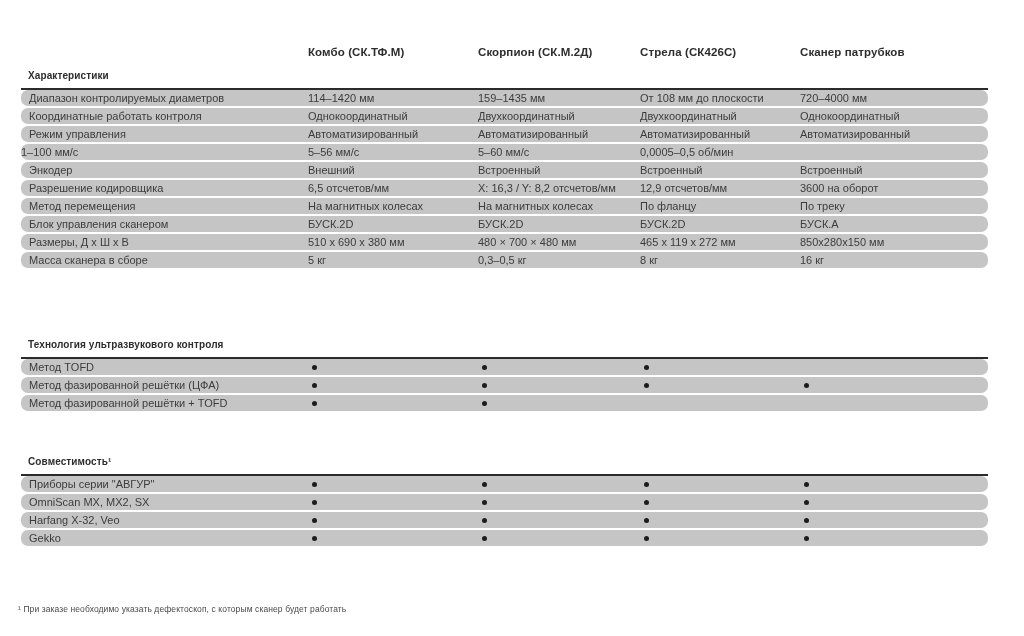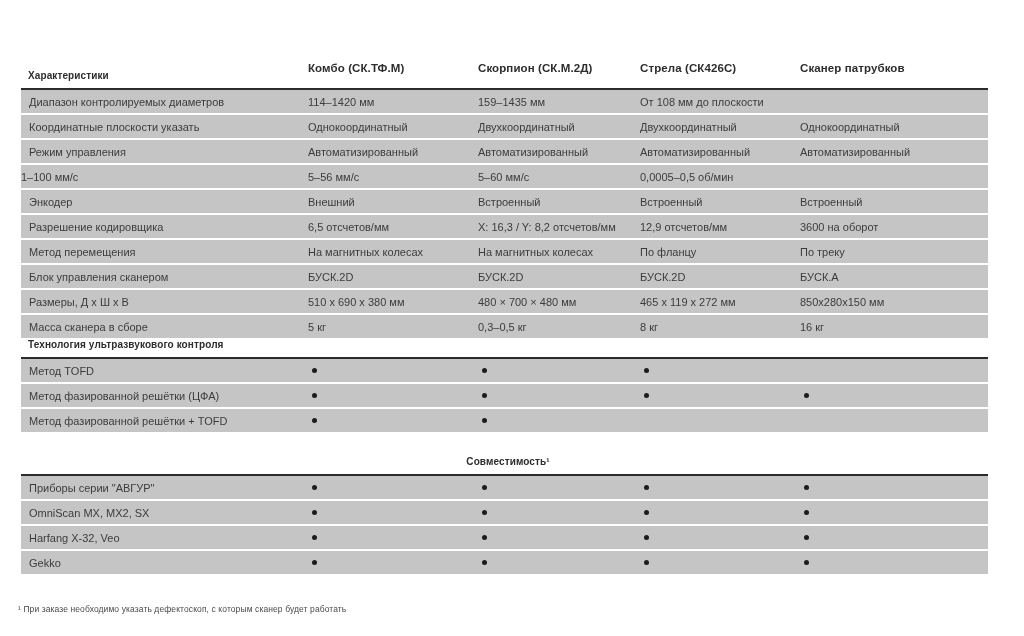--- a/index.html
+++ b/index.html
@@ -13,38 +13,38 @@
   .grid5{
     display:grid;
     grid-template-columns:287px 170px 162px 160px 188px;
   }
   .col-headers{
     position:absolute;top:46px;left:21px;width:967px;
   }
   .hcell{
     font-size:11.5px;font-weight:bold;color:#2d2d2d;
     letter-spacing:.1px;
-    margin-top:16px;
   }
   .section{position:absolute;left:21px;width:967px;}
   .sec0{top:70px;}
   .sec1{top:339px;}
-  .sec2{top:456px;text-align:center;}
+  .sec2{top:456px;}
   .sec-title{
     font-size:10px;font-weight:bold;color:#2d2d2d;
     padding-left:7px;height:15px;margin-bottom:3px;
     letter-spacing:.1px;
   }
   .rows{
     border-top:2px solid #2b2b2b;
     display:flex;flex-direction:column;gap:2px;
   }
   .row{
     background:#c5c5c5;
-    height:23px;
+    height:16px;
+    border-radius:7px;
   }
   .cell{
     display:flex;align-items:center;
     font-size:11px;color:#3c3c3c;
     white-space:nowrap;overflow:hidden;
   }
   .cell.label{padding-left:8px;}
   .dot{
     width:5px;height:5px;border-radius:50%;
     background:#1c1c1c;margin-left:4px;flex:0 0 auto;
@@ -67,23 +67,24 @@
     </div>
   <div id="sections">
       <div class="section sec0">
         <div class="sec-title">Характеристики</div>
         <div class="rows">
           <div class="row grid5">
             <div class="cell label">Диапазон контролируемых диаметров</div>
             <div class="cell val">114–1420 мм</div>
             <div class="cell val">159–1435 мм</div>
             <div class="cell val">От 108 мм до плоскости</div>
-          </div>
-          <div class="row grid5">
-            <div class="cell label">Координатные плоскости указать</div>
+            <div class="cell val">720–4000 мм</div>
+          </div>
+          <div class="row grid5">
+            <div class="cell label">Координатные работать контроля</div>
             <div class="cell val">Однокоординатный</div>
             <div class="cell val">Двухкоординатный</div>
             <div class="cell val">Двухкоординатный</div>
             <div class="cell val">Однокоординатный</div>
           </div>
           <div class="row grid5">
             <div class="cell label">Режим управления</div>
             <div class="cell val">Автоматизированный</div>
             <div class="cell val">Автоматизированный</div>
             <div class="cell val">Автоматизированный</div>

